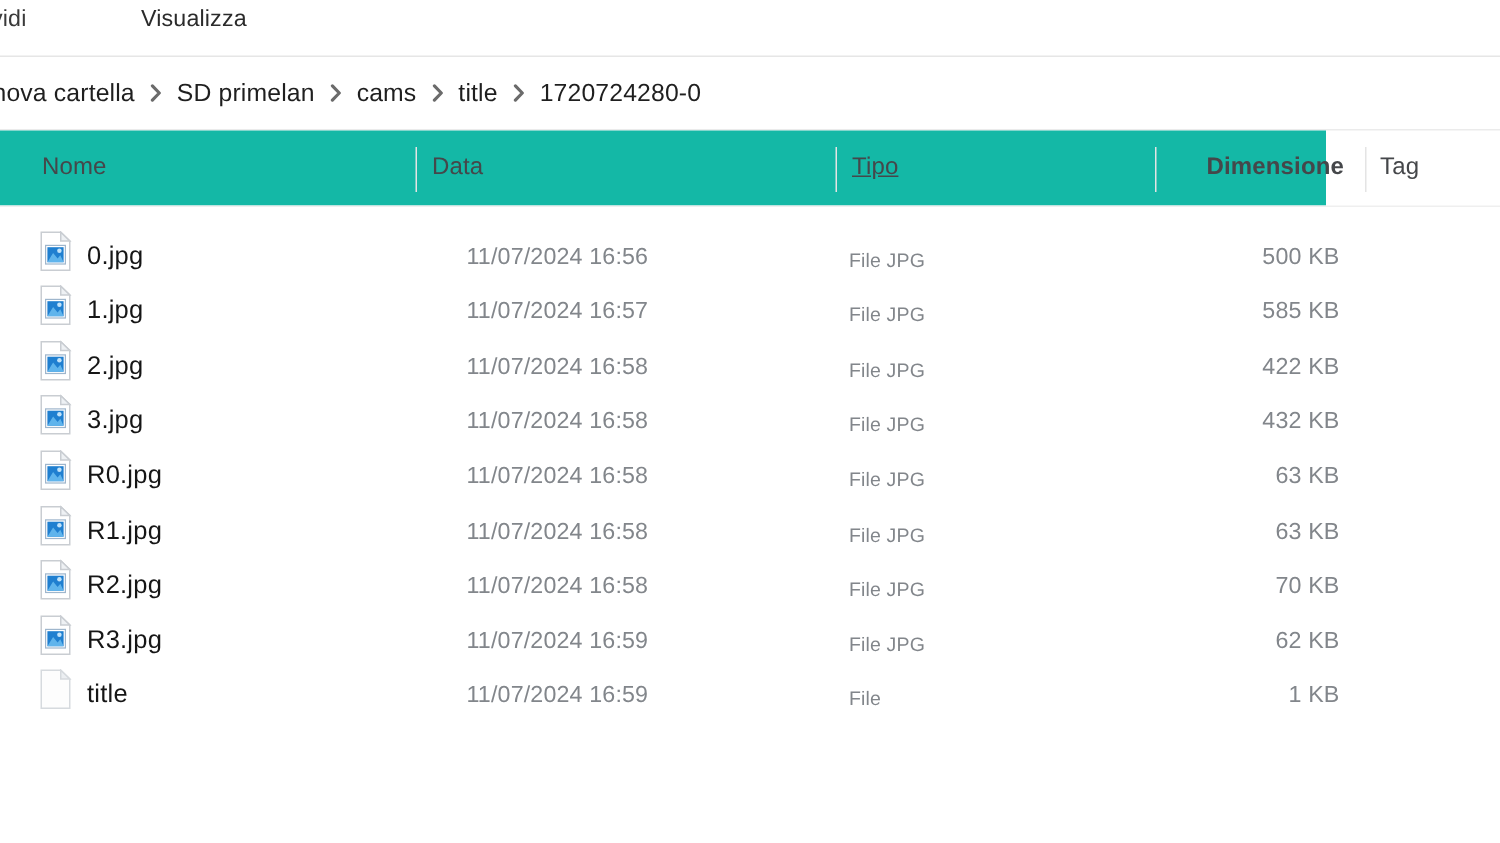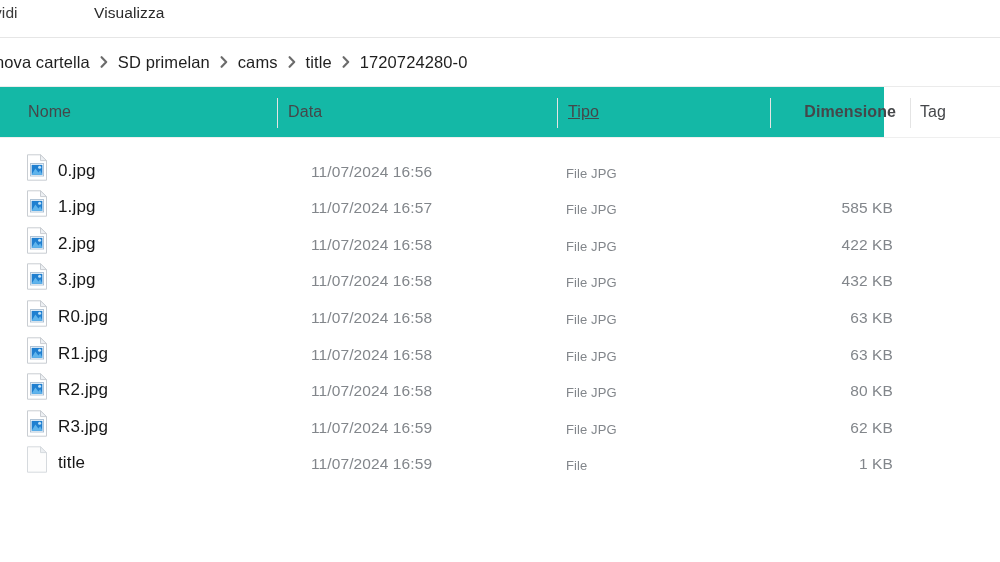--- a/index.html
+++ b/index.html
@@ -290,20 +290,21 @@
           <path d="M14.5 0.8 V6.6 H20.5 Z" fill="#eef1f4" stroke="#c9cdd2" stroke-width="1"></path>
           <rect x="4.4" y="9.6" width="13.2" height="12.4" fill="#ffffff" stroke="#9fb6cc" stroke-width="0.8"></rect>
           <rect x="5.6" y="10.8" width="10.8" height="10" fill="#1f7fd0"></rect>
           <path d="M5.6 20.8 L9.4 14.6 L12.4 18.4 L14.2 16.2 L16.4 20.8 Z" fill="#5fb4ec"></path>
           <circle cx="13.6" cy="13.2" r="1.5" fill="#bfe2fa"></circle>
         </svg>
         <span class="name-text">0.jpg</span>
       </div>
       <div class="cell cell-date">11/07/2024 16:56</div>
       <div class="cell cell-type">File JPG</div>
+      <div class="cell cell-size">500 KB</div>
       <div class="cell cell-tag"></div>
     </div>
     <div class="row">
       <div class="cell cell-name">
         <svg class="file-icon" viewBox="0 0 22 27">
           <path d="M1.5 0.8 H14.5 L20.5 6.6 V26.2 H1.5 Z" fill="#ffffff" stroke="#c9cdd2" stroke-width="1"></path>
           <path d="M14.5 0.8 V6.6 H20.5 Z" fill="#eef1f4" stroke="#c9cdd2" stroke-width="1"></path>
           <rect x="4.4" y="9.6" width="13.2" height="12.4" fill="#ffffff" stroke="#9fb6cc" stroke-width="0.8"></rect>
           <rect x="5.6" y="10.8" width="10.8" height="10" fill="#1f7fd0"></rect>
           <path d="M5.6 20.8 L9.4 14.6 L12.4 18.4 L14.2 16.2 L16.4 20.8 Z" fill="#5fb4ec"></path>
@@ -391,21 +392,21 @@
           <path d="M14.5 0.8 V6.6 H20.5 Z" fill="#eef1f4" stroke="#c9cdd2" stroke-width="1"></path>
           <rect x="4.4" y="9.6" width="13.2" height="12.4" fill="#ffffff" stroke="#9fb6cc" stroke-width="0.8"></rect>
           <rect x="5.6" y="10.8" width="10.8" height="10" fill="#1f7fd0"></rect>
           <path d="M5.6 20.8 L9.4 14.6 L12.4 18.4 L14.2 16.2 L16.4 20.8 Z" fill="#5fb4ec"></path>
           <circle cx="13.6" cy="13.2" r="1.5" fill="#bfe2fa"></circle>
         </svg>
         <span class="name-text">R2.jpg</span>
       </div>
       <div class="cell cell-date">11/07/2024 16:58</div>
       <div class="cell cell-type">File JPG</div>
-      <div class="cell cell-size">80 KB</div>
+      <div class="cell cell-size">70 KB</div>
       <div class="cell cell-tag"></div>
     </div>
     <div class="row">
       <div class="cell cell-name">
         <svg class="file-icon" viewBox="0 0 22 27">
           <path d="M1.5 0.8 H14.5 L20.5 6.6 V26.2 H1.5 Z" fill="#ffffff" stroke="#c9cdd2" stroke-width="1"></path>
           <path d="M14.5 0.8 V6.6 H20.5 Z" fill="#eef1f4" stroke="#c9cdd2" stroke-width="1"></path>
           <rect x="4.4" y="9.6" width="13.2" height="12.4" fill="#ffffff" stroke="#9fb6cc" stroke-width="0.8"></rect>
           <rect x="5.6" y="10.8" width="10.8" height="10" fill="#1f7fd0"></rect>
           <path d="M5.6 20.8 L9.4 14.6 L12.4 18.4 L14.2 16.2 L16.4 20.8 Z" fill="#5fb4ec"></path>

